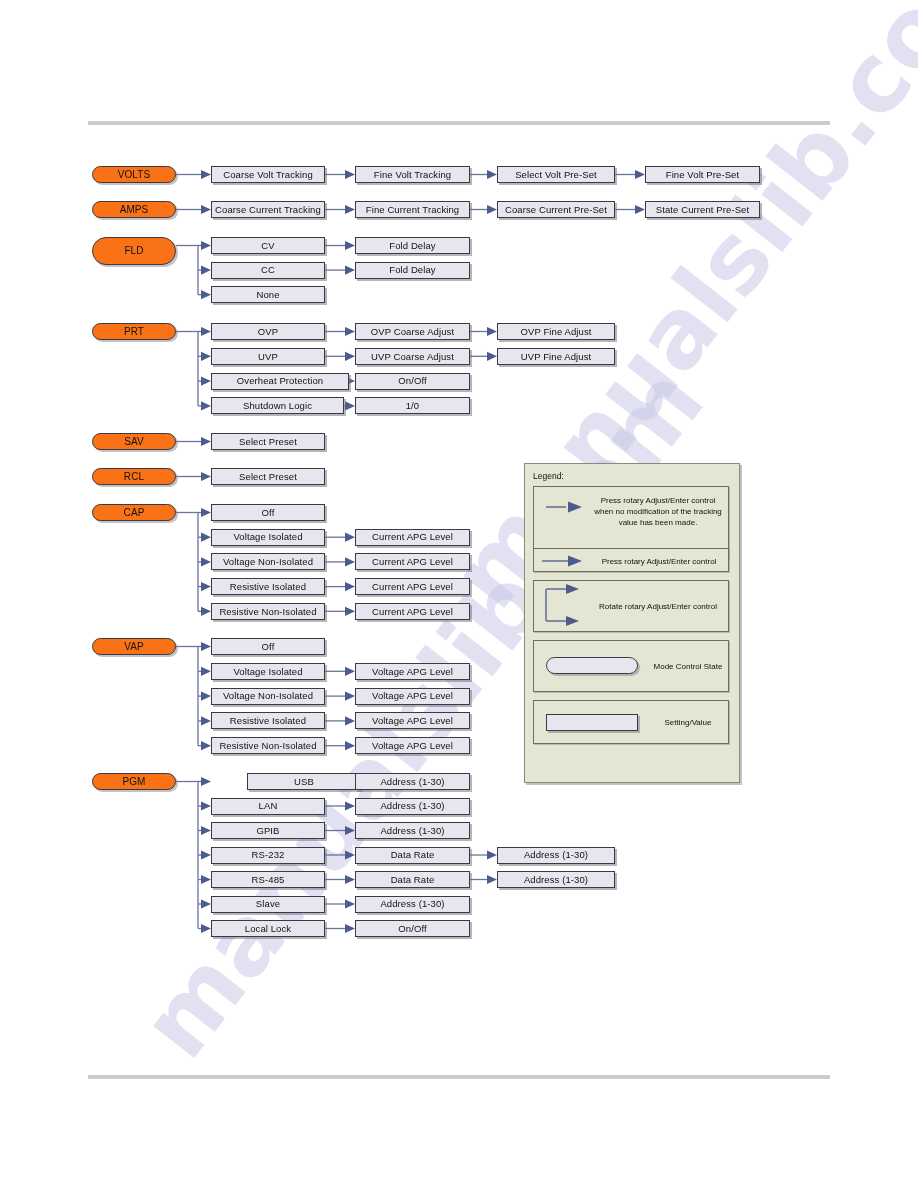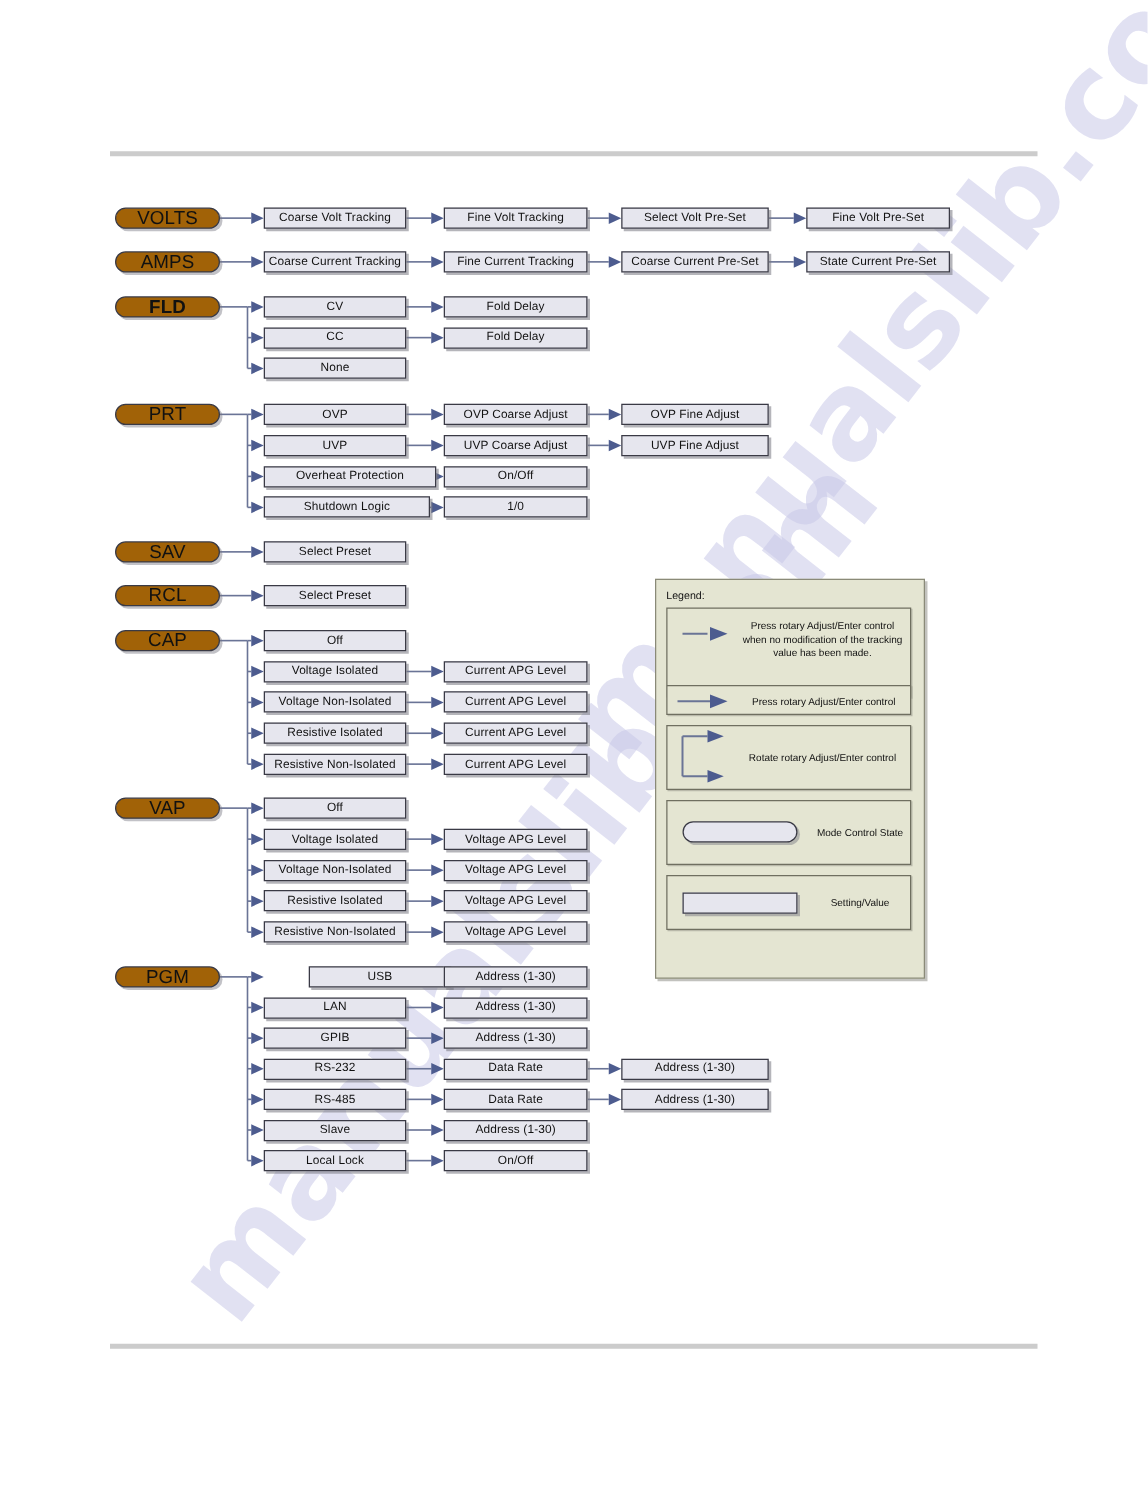--- a/index.html
+++ b/index.html
@@ -38,22 +38,22 @@
     font-size:9.5px;
     line-height:1;
     display:flex;align-items:center;justify-content:center;
     box-shadow:2px 2px 0 rgba(120,120,130,.55);
     letter-spacing:.1px;
     white-space:nowrap;
   }
   .node.pill{
     border-radius:999px;
     box-shadow:2px 2px 0 rgba(120,120,130,.45);
-    background:#a16207;
-    font-size:15px;
+    background:#f97316;
+    font-size:10px;
   }
 
   
   #wires{position:absolute;left:0;top:0;width:918px;height:1188px;pointer-events:none;}
 
   
   #legend{
     position:absolute;left:524px;top:463px;width:216px;height:320px;
     box-sizing:border-box;
     background:#e4e5d2;
@@ -251,21 +251,21 @@
       </div>
       <div class="node" style="left: 355px; top: 201px; width: 115px; height: 17px;">
         <span>Fine Current Tracking</span>
       </div>
       <div class="node" style="left: 497px; top: 201px; width: 118px; height: 17px;">
         <span>Coarse Current Pre-Set</span>
       </div>
       <div class="node" style="left: 645px; top: 201px; width: 115px; height: 17px;">
         <span>State Current Pre-Set</span>
       </div>
-      <div class="node pill" style="left: 92px; top: 237px; width: 84px; height: 17px; font-weight: bold;">
+      <div class="node pill" style="left: 92px; top: 237px; width: 84px; height: 28px;">
         <span>FLD</span>
       </div>
       <div class="node" style="left: 211px; top: 237px; width: 114px; height: 17px;">
         <span>CV</span>
       </div>
       <div class="node" style="left: 355px; top: 237px; width: 115px; height: 17px;">
         <span>Fold Delay</span>
       </div>
       <div class="node" style="left: 211px; top: 261.6px; width: 114px; height: 17px;">
         <span>CC</span>

